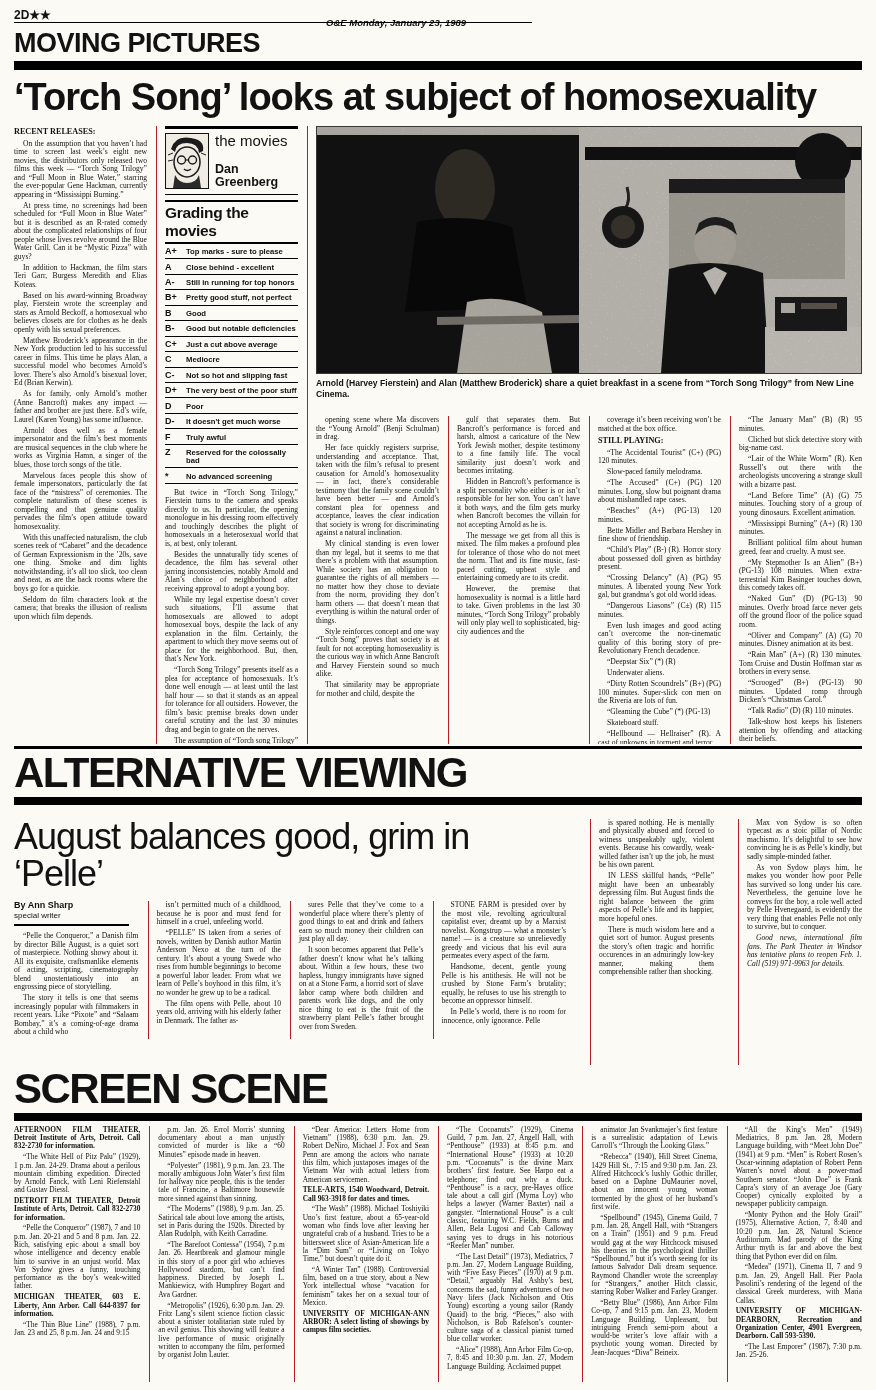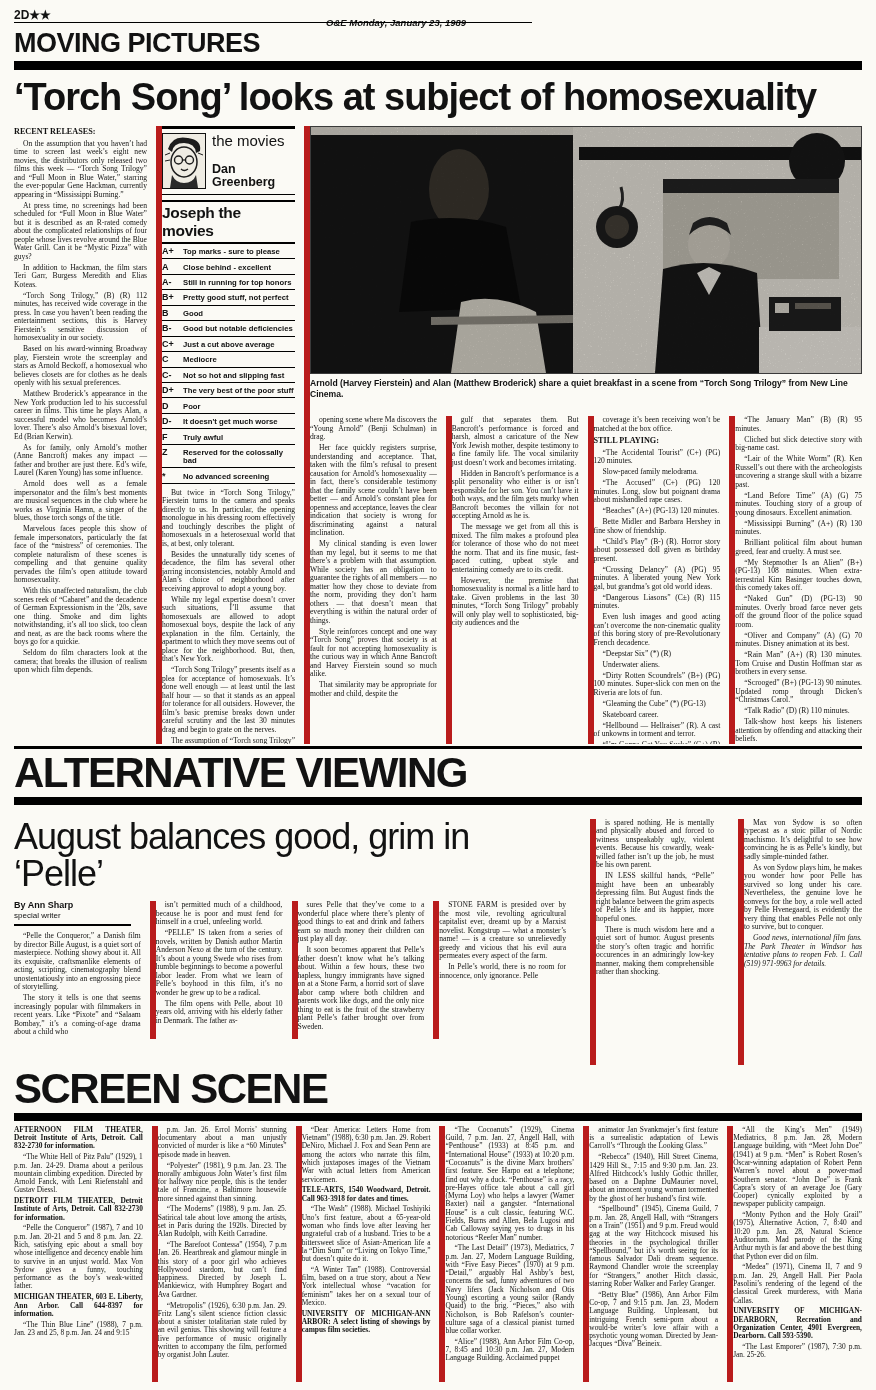--- a/index.html
+++ b/index.html
@@ -19,21 +19,21 @@
           letter-spacing:-1.5px;margin:3px 0 3px;}
   .bar{background:#000;}
   .bar-thick{height:9px;margin-top:4px;}
   .bar-mid{height:8px;}
   .bar-thin{height:3px;margin-top:2px;}
   .headline1{font-family:"Liberation Sans",sans-serif;font-weight:bold;font-size:38px;line-height:1.05;
              letter-spacing:-1px;margin:8px 0 8px;}
   
   .cols{display:flex;gap:9px;}
   .col{flex:1 1 0;min-width:0;}
-  .vr{border-left:6px solid #b91c1c;}
+  .vr{border-left:1px solid #b91c1c;padding-left:8px;}
   .txt p{margin:0 0 2.5px;text-indent:9px;text-align:justify;font-size:7.6px;line-height:1.12;}
   .txt p.bold{font-weight:bold;text-indent:0;}
   .txt p.italic{font-style:italic;}
   .label{font-weight:bold;font-size:8.2px;margin:1px 0 4px;}
   
   .torch{height:618px;overflow:hidden;}
   .c1,.c2{flex:0 0 133px;}
   .rightblock{flex:1 1 0;min-width:0;display:flex;flex-direction:column;}
   .photo{height:246px;border:1px solid #3a3a3a;background:#ded9d0;overflow:hidden;flex:0 0 auto;}
   .photo svg{display:block;}
@@ -80,21 +80,20 @@
   <div class="bar bar-thick"></div>
   <div class="headline1">‘Torch Song’ looks at subject of homosexuality</div>
 
   <div class="cols torch">
     <div class="col c1">
       <div class="label">RECENT RELEASES:</div>
       <div class="txt">
           <p>On the assumption that you haven’t had time to screen last week’s eight new movies, the distributors only released two films this week — “Torch Song Trilogy” and “Full Moon in Blue Water,” starring the ever-popular Gene Hackman, currently appearing in “Mississippi Burning.”</p>
           <p>At press time, no screenings had been scheduled for “Full Moon in Blue Water” but it is described as an R-rated comedy about the complicated relationships of four people whose lives revolve around the Blue Water Grill. Can it be “Mystic Pizza” with guys?</p>
           <p>In addition to Hackman, the film stars Teri Garr, Burgess Meredith and Elias Koteas.</p>
-          <p>“Torch Song Trilogy,” (B) (R) 112 minutes, has received wide coverage in the press. In case you haven’t been reading the entertainment sections, this is Harvey Fierstein’s sensitive discussion of homosexuality in our society.</p>
           <p>Based on his award-winning Broadway play, Fierstein wrote the screenplay and stars as Arnold Beckoff, a homosexual who believes closets are for clothes as he deals openly with his sexual preferences.</p>
           <p>Matthew Broderick’s appearance in the New York production led to his successful career in films. This time he plays Alan, a successful model who becomes Arnold’s lover. There’s also Arnold’s bisexual lover, Ed (Brian Kerwin).</p>
           <p>As for family, only Arnold’s mother (Anne Bancroft) makes any impact — father and brother are just there. Ed’s wife, Laurel (Karen Young) has some influence.</p>
           <p>Arnold does well as a female impersonator and the film’s best moments are musical sequences in the club where he works as Virginia Hamn, a singer of the blues, those torch songs of the title.</p>
           <p>Marvelous faces people this show of female impersonators, particularly the fat face of the “mistress” of ceremonies. The complete naturalism of these scenes is compelling and that genuine quality pervades the film’s open attitude toward homosexuality.</p>
           <p>With this unaffected naturalism, the club scenes reek of “Cabaret” and the decadence of German Expressionism in the ’20s, save one thing. Smoke and dim lights notwithstanding, it’s all too slick, too clean and neat, as are the back rooms where the boys go for a quickie.</p>
           <p>Seldom do film characters look at the camera; that breaks the illusion of realism upon which film depends.</p>
         </div>
     </div>
 
@@ -114,21 +113,21 @@
         <div class="mb-right">
           <div class="mb-title">the movies</div>
           <div class="mb-author">
             <div>Dan</div>
             <div>Greenberg</div>
           </div>
         </div>
       </div>
 
       <div class="grading">
-        <div class="g-title">Joseph the movies</div>
+        <div class="g-title">Grading the movies</div>
         <div class="g-rows">
             <div class="grow">
               <span class="g">A+</span>
               <span class="d">Top marks - sure to please</span>
             </div>
             <div class="grow">
               <span class="g">A</span>
               <span class="d">Close behind - excellent</span>
             </div>
             <div class="grow">
@@ -262,21 +261,21 @@
               <p>“Beaches” (A+) (PG-13) 120 minutes.</p>
               <p>Bette Midler and Barbara Hershey in fine show of friendship.</p>
               <p>“Child’s Play” (B-) (R). Horror story about possessed doll given as birthday present.</p>
               <p>“Crossing Delancy” (A) (PG) 95 minutes. A liberated young New York gal, but grandma’s got old world ideas.</p>
               <p>“Dangerous Liasons” (C±) (R) 115 minutes.</p>
               <p>Even lush images and good acting can’t overcome the non-cinematic quality of this boring story of pre-Revolutionary French decadence.</p>
               <p>“Deepstar Six” (*) (R)</p>
               <p>Underwater aliens.</p>
               <p>“Dirty Rotten Scoundrels” (B+) (PG) 100 minutes. Super-slick con men on the Riveria are lots of fun.</p>
               <p>“Gleaming the Cube” (*) (PG-13)</p>
-              <p>Skateboard career.</p>
+              <p>Skateboard stuff.</p>
               <p>“Hellbound — Hellraiser” (R). A cast of unkowns in torment and terror.</p>
               <p>“I’m Gonna Get You Sucka” (C+) (R) 85 minutes. Slow-paced satire of B-movies from the Black point of view.</p>
             </div>
         </div>
         <div class="col vr">
           <div class="txt">
               <p>“The January Man” (B) (R) 95 minutes.</p>
               <p>Cliched but slick detective story with big-name cast.</p>
               <p>“Lair of the White Worm” (R). Ken Russell’s out there with the archeologists uncovering a strange skull with a bizarre past.</p>
               <p>“Land Before Time” (A) (G) 75 minutes. Touching story of a group of young dinosaurs. Excellent animation.</p>
@@ -324,20 +323,21 @@
         </div>
         <div class="col vr">
           <div class="txt">
               <p>sures Pelle that they’ve come to a wonderful place where there’s plenty of good things to eat and drink and fathers earn so much money their children can just play all day.</p>
               <p>It soon becomes apparent that Pelle’s father doesn’t know what he’s talking about. Within a few hours, these two hapless, hungry immigrants have signed on at a Stone Farm, a horrid sort of slave labor camp where both children and parents work like dogs, and the only nice thing to eat is the fruit of the strawberry plant Pelle’s father brought over from Sweden.</p>
             </div>
         </div>
         <div class="col vr">
           <div class="txt">
               <p>STONE FARM is presided over by the most vile, revolting agricultural capitalist ever, dreamt up by a Marxist novelist. Kongstrup — what a monster’s name! — is a creature so unrelievedly greedy and vicious that his evil aura permeates every aspect of the farm.</p>
+              <p>Handsome, decent, gentle young Pelle is his antithesis. He will not be crushed by Stone Farm’s brutality; equally, he refuses to use his strength to become an oppressor himself.</p>
               <p>In Pelle’s world, there is no room for innocence, only ignorance. Pelle</p>
             </div>
         </div>
       </div>
     </div>
     <div class="col p-side vr">
       <div class="txt">
           <p>is spared nothing. He is mentally and physically abused and forced to witness unspeakably ugly, violent events. Because his cowardly, weak-willed father isn’t up the job, he must be his own parent.</p>
           <p>IN LESS skillful hands, “Pelle” might have been an unbearably depressing film. But August finds the right balance between the grim aspects of Pelle’s life and its happier, more hopeful ones.</p>
           <p>There is much wisdom here and a quiet sort of humor. August presents the story’s often tragic and horrific occurences in an admiringly low-key manner, making them comprehensible rather than shocking.</p>

